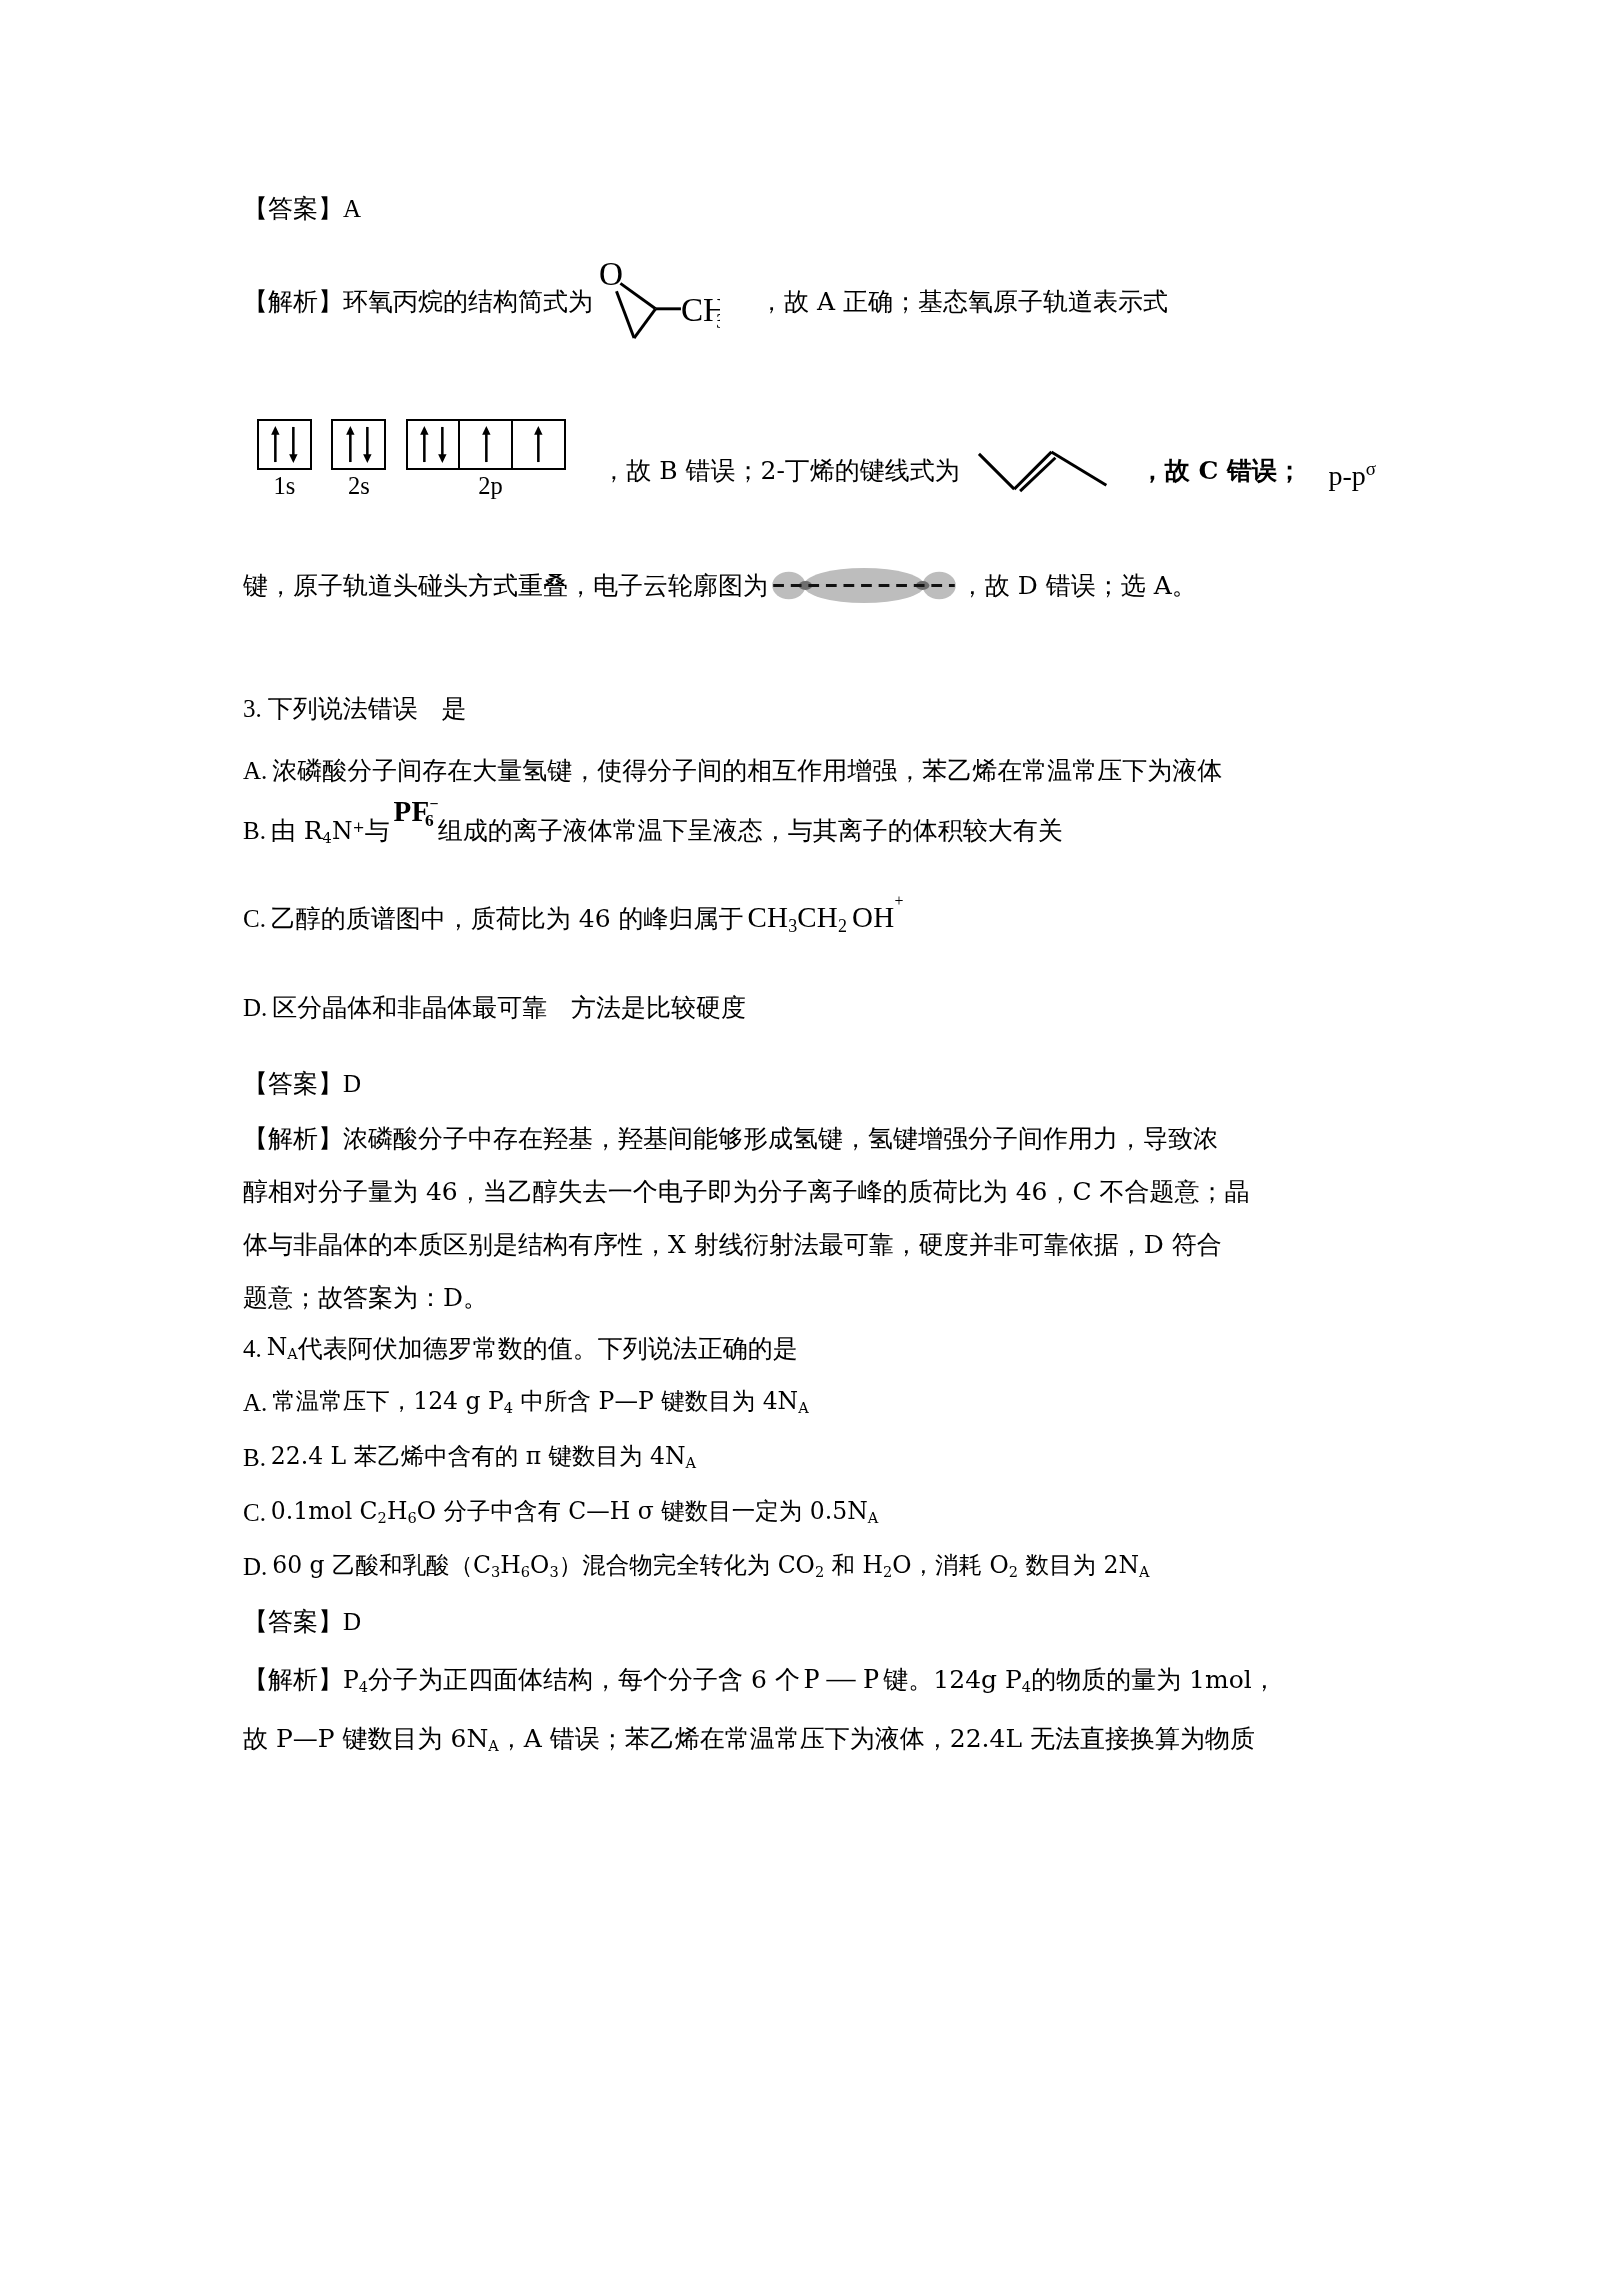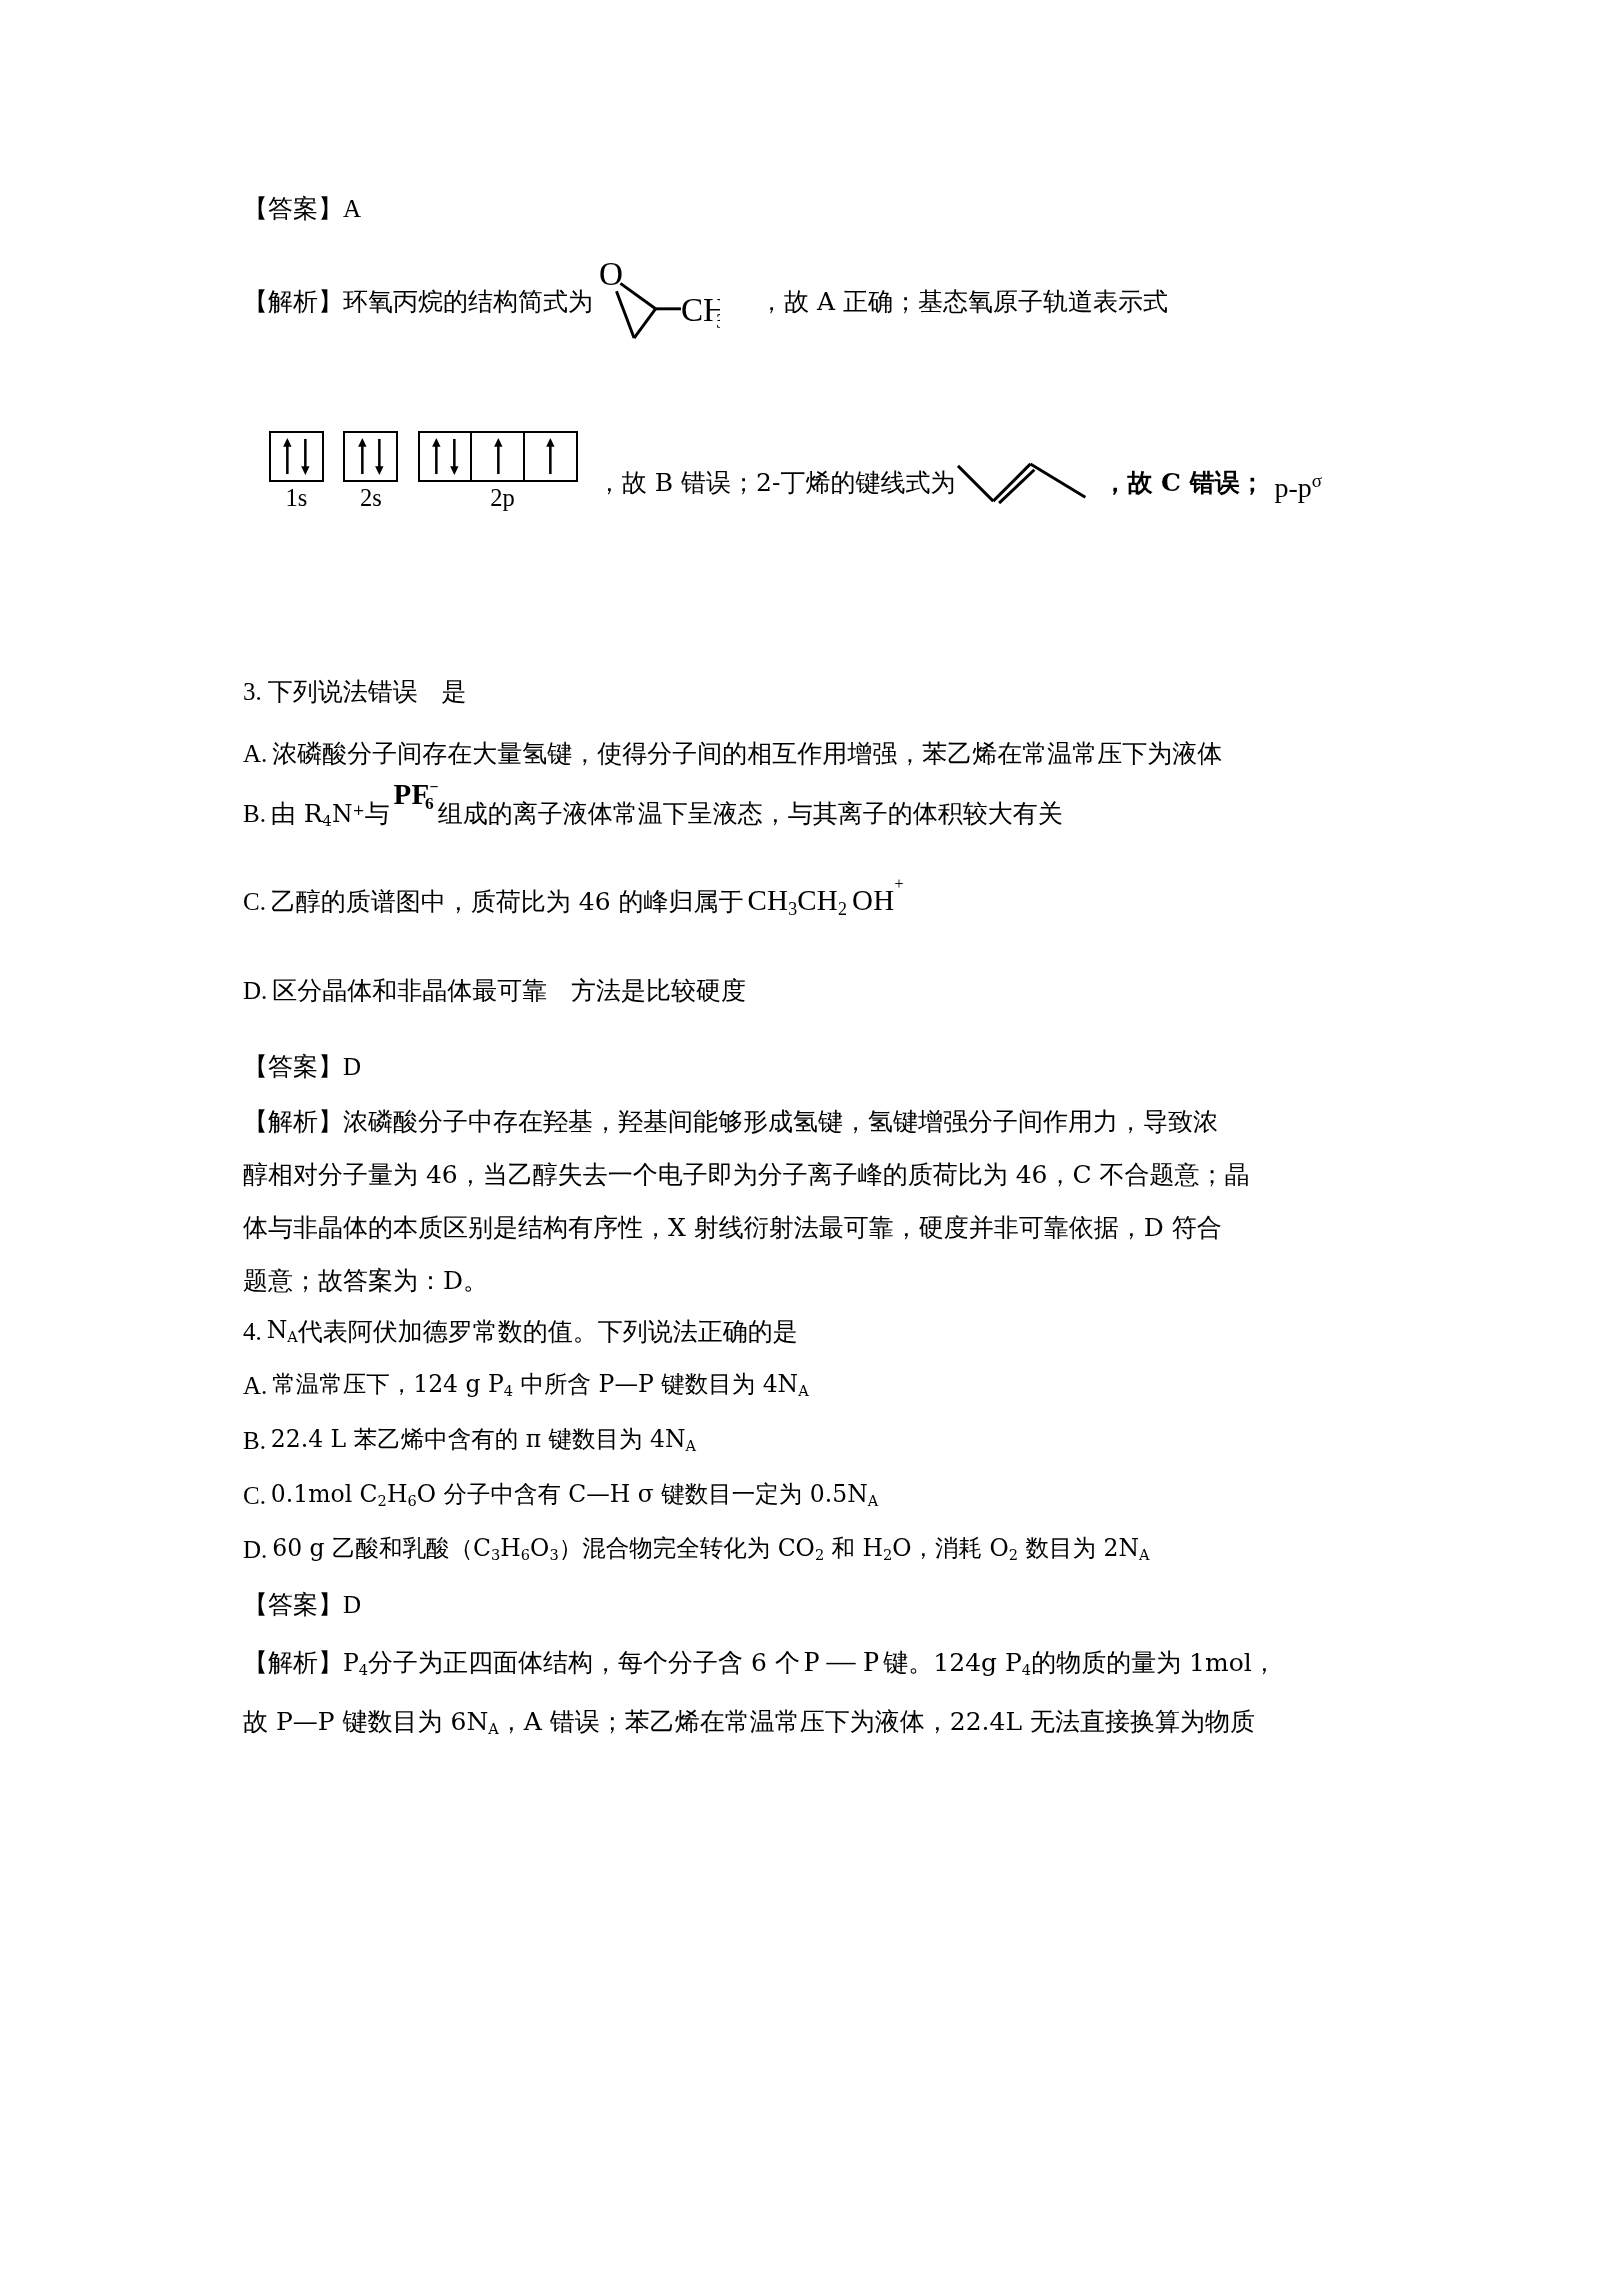--- a/index.html
+++ b/index.html
@@ -74,21 +74,22 @@
     height: 98px;
     vertical-align: -45px;
     margin: 0 2px;
   }
   .epoxide svg { display: block; }
 
   
   .orbital-wrap {
     display: flex;
     align-items: flex-start;
-    margin: 16px;
+    margin: 4px;
+    justify-content: space-between;
   }
   .orbital-diagram {
     display: inline-block;
     margin-left: 9.8px;
   }
   .boxrow {
     display: flex;
     align-items: flex-end;
     gap: 19.6px;
   }
@@ -265,20 +266,36 @@
 
       <span class="cjk tx" style="font-size:25px;margin-top:35px;font-weight:bold;">，故 C 错误；</span>
 
       <span style="font-family:'Liberation Serif',serif;font-size:28px;margin-top:39px;margin-left:9.8px;">
         <span>p-p</span><sup style="font-size:0.68em;">σ</sup>
       </span>
     </div>
 
     <div class="gap-xl"></div>
 
+    <div class="inline-flex-line cjk">
+      <span class="tx">键，原子轨道头碰头方式重叠，电子云轮廓图为</span>
+
+      <span class="sigma-cloud">
+        <svg width="186" height="41" viewBox="0 0 190 42">
+          <ellipse cx="18" cy="21" rx="17" ry="14" fill="#bdbdbd"></ellipse>
+          <ellipse cx="95" cy="21" rx="62" ry="18" fill="#bdbdbd"></ellipse>
+          <ellipse cx="172" cy="21" rx="17" ry="14" fill="#bdbdbd"></ellipse>
+          <ellipse cx="35" cy="21" rx="7" ry="4.5" fill="#6e6e6e"></ellipse>
+          <ellipse cx="155" cy="21" rx="7" ry="4.5" fill="#6e6e6e"></ellipse>
+          <line x1="2" y1="21" x2="188" y2="21" stroke="#111" stroke-width="3" stroke-dasharray="11,7"></line>
+        </svg>
+      </span>
+
+      <span class="tx">，故 D 错误；选 A。</span>
+    </div>
 
     <div class="gap-xl"></div>
     <div style="height:25.5px;"></div>
 
     <div class="line cjk" style="margin-bottom:29px;">
       <span class="tx" style="font-family:'Liberation Serif',serif;">3.</span>
         <span class="tx" style="margin-left:5.9px;">下列说法错误   是</span>
     </div>
 
     <div class="line cjk" style="margin-bottom:25.5px;">

